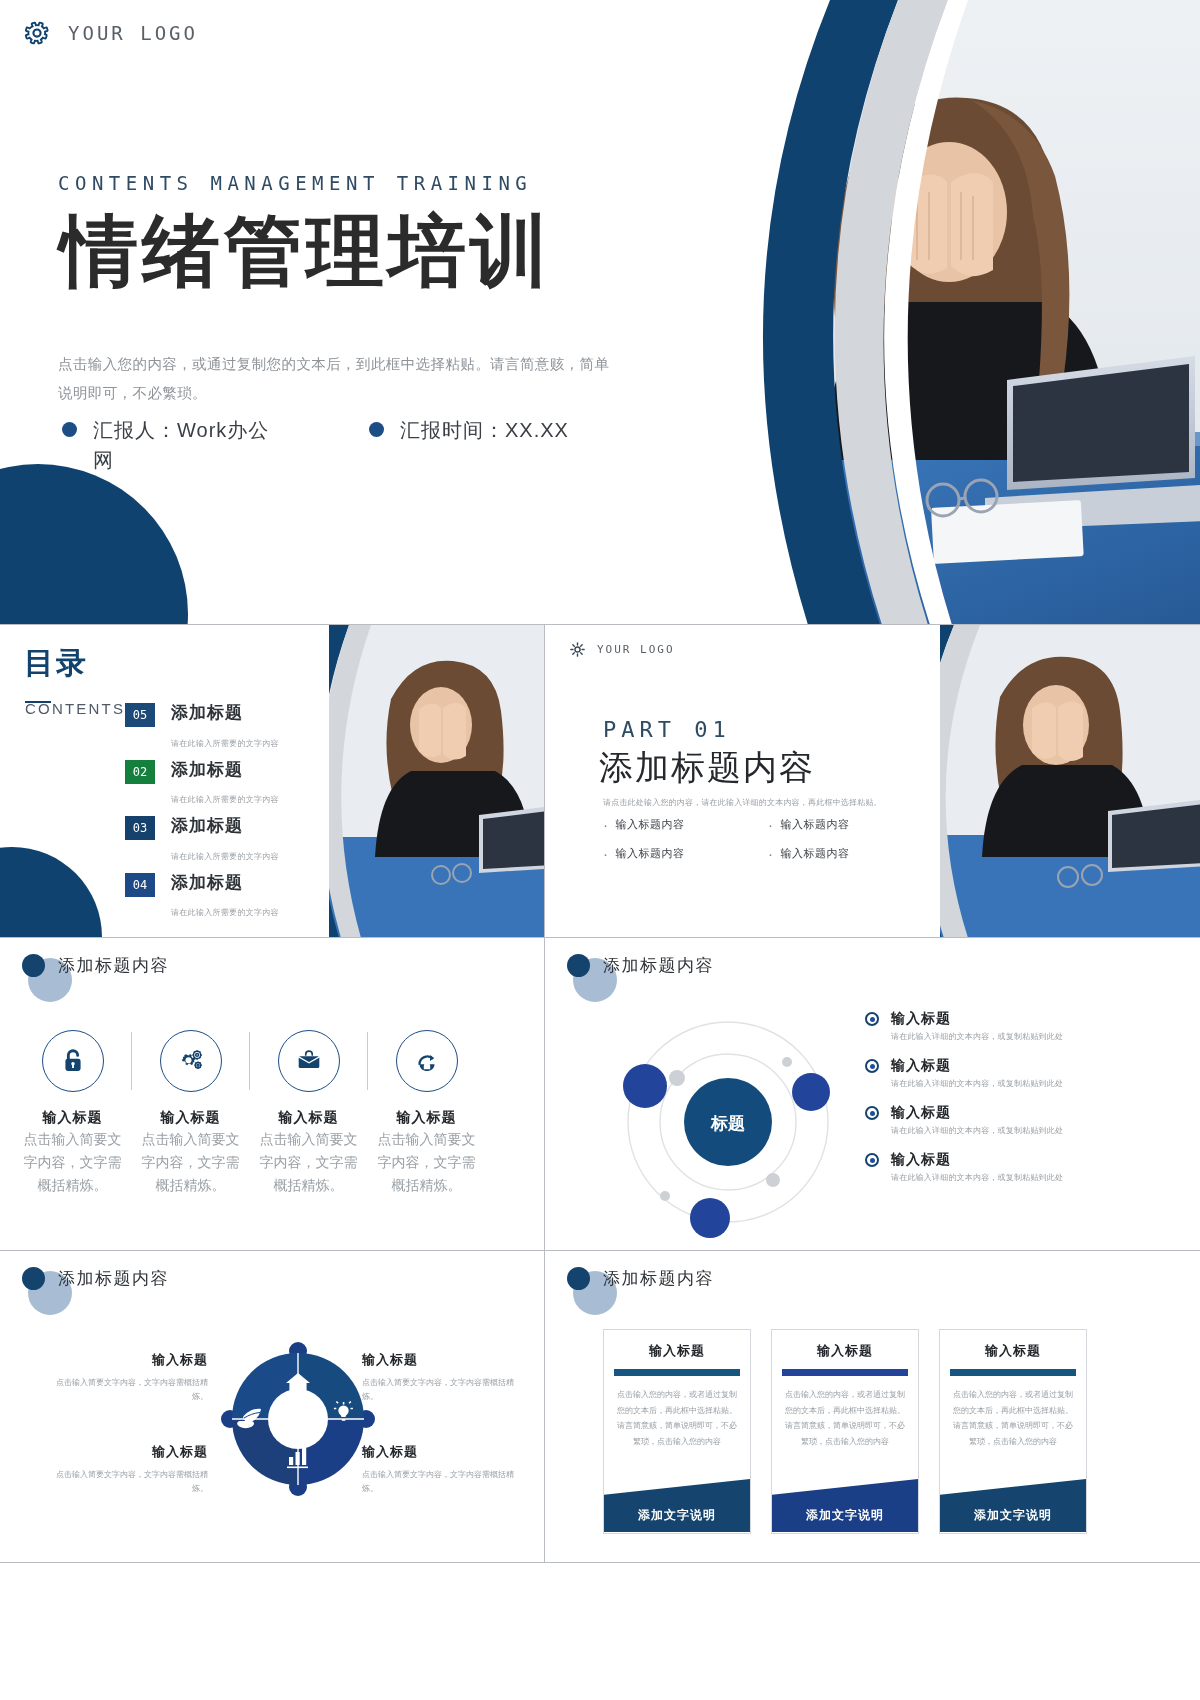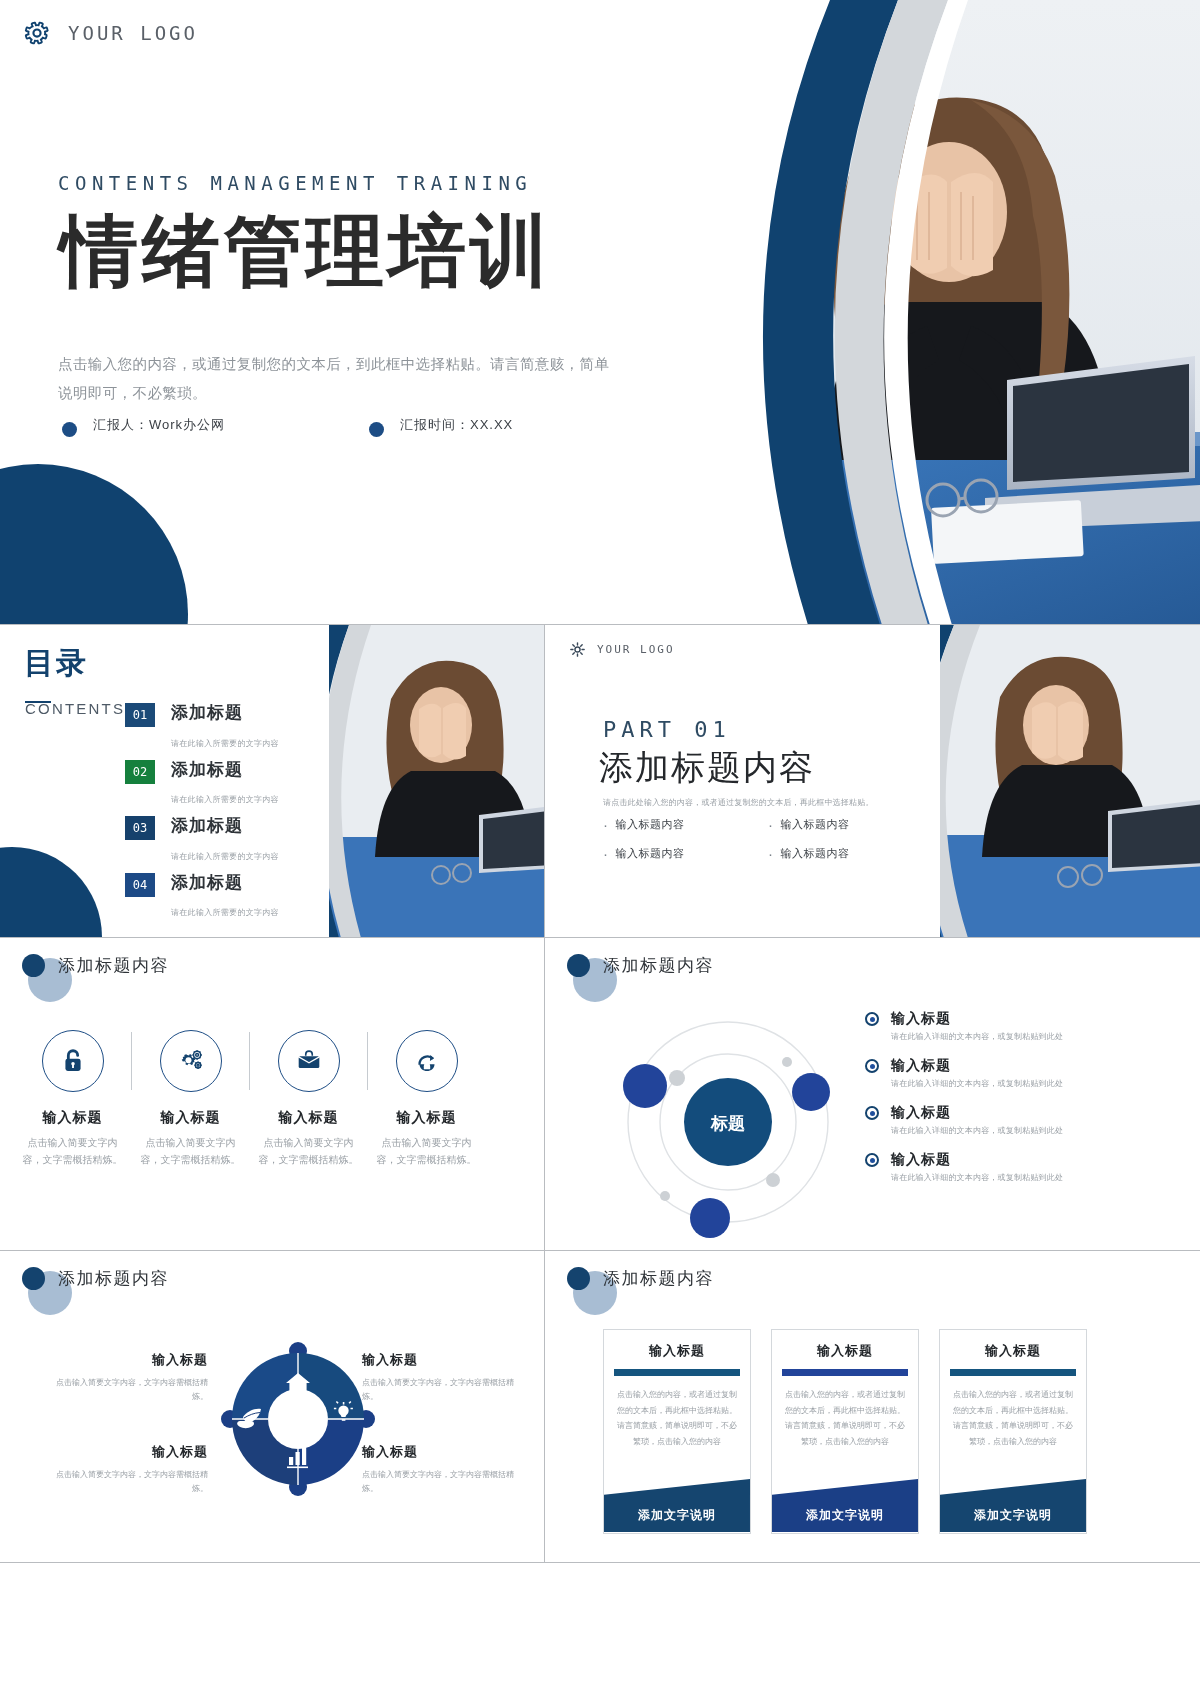--- a/index.html
+++ b/index.html
@@ -31,21 +31,21 @@
     font-size: 78px; font-weight: 700; color: #2b2b2b;
     letter-spacing: 4px; line-height: 1.18;
   }
   .hero .lede {
     position: absolute; left: 58px; top: 350px; width: 560px;
     font-size: 14.5px; line-height: 2.0; color: #8d9399; letter-spacing: .4px;
   }
   .hero .meta { position: absolute; left: 62px; top: 415px; display: flex; gap: 92px; }
   .meta-item { display: flex; align-items: flex-start; gap: 16px; width: 215px; }
   .meta-dot { width: 15px; height: 15px; border-radius: 50%; background: #1d4d85; margin-top: 7px; flex: 0 0 auto; }
-  .meta-text { font-size: 13px; color: #3a3f45; line-height: 1.5; letter-spacing: 1px; }
+  .meta-text { font-size: 20px; color: #3a3f45; line-height: 1.5; letter-spacing: 1px; }
 
   
   .hero-photo { position: absolute; right: 0; top: 0; width: 545px; height: 625px; overflow: hidden; }
   .hero-photo .photo { position: absolute; inset: 0; }
   .swoosh-wrap { position: absolute; right: 0; top: 0; width: 620px; height: 625px; pointer-events: none; }
 
   .hero-corner {
     position: absolute; left: -112px; bottom: -140px;
     width: 300px; height: 300px; border-radius: 50%; background: #10426f;
   }
@@ -90,21 +90,21 @@
 
   
   .icons { left: 0; top: 938px; width: 545px; height: 313px; border-bottom: 1px solid #b9bcc0; border-right: 1px solid #b9bcc0; }
   .icon-grid { position: absolute; left: 14px; top: 92px; width: 517px; display: flex; align-items: flex-start; }
   .icon-col { width: 117px; display: flex; flex-direction: column; align-items: center; }
   .icon-ring {
     width: 62px; height: 62px; border-radius: 50%; border: 1.4px solid #1d4d85;
     display: flex; align-items: center; justify-content: center;
   }
   .icon-h { margin-top: 17px; font-size: 14px; font-weight: 700; color: #23272b; letter-spacing: 1px; }
-  .icon-p { margin-top: 8px; font-size: 10px; line-height: 1.65; color: #9aa0a6; text-align: center; width: 105px; }
+  .icon-p { margin-top: 1px; font-size: 14px; line-height: 1.65; color: #9aa0a6; text-align: center; width: 105px; }
   .icon-div { width: 1px; height: 58px; background: #c6cbd0; margin-top: 2px; }
 
   
   .orbit { left: 545px; top: 938px; width: 655px; height: 313px; border-bottom: 1px solid #b9bcc0; }
   .orbit-art { position: absolute; left: 28px; top: 72px; width: 310px; height: 230px; }
   .orbit-list { position: absolute; left: 320px; top: 72px; width: 305px; }
   .ol-row { margin-bottom: 15px; }
   .ol-head { display: flex; align-items: center; gap: 12px; }
   .ol-radio { width: 14px; height: 14px; border-radius: 50%; border: 2px solid #14436e; position: relative; flex: 0 0 auto; }
   .ol-radio::after { content: ""; position: absolute; left: 2.5px; top: 2.5px; width: 5px; height: 5px; border-radius: 50%; background: #1f4f9c; }
@@ -262,21 +262,21 @@
       </svg>
     </div>
     <div class="toc-corner"></div>
 
     <div class="toc-title">目录</div>
     <div class="toc-sub">CONTENTS</div>
     <div class="toc-rule"></div>
 
     <div class="toc-list">
       <div class="toc-row">
-        <span class="toc-num n1">01</span>
+        <span class="toc-num n1">05</span>
         <span>
           <span class="toc-h">添加标题</span>
           <span class="toc-p" style="display:block">请在此输入所需要的文字内容</span>
         </span>
       </div>
       <div class="toc-row">
         <span class="toc-num n2">02</span>
         <span>
           <span class="toc-h">添加标题</span>
           <span class="toc-p" style="display:block">请在此输入所需要的文字内容</span>
@@ -326,21 +326,21 @@
     <div class="logo-row">
       <svg width="17" height="17" viewBox="0 0 24 24">
         <circle cx="12" cy="12" r="3.6" fill="none" stroke="#3b4a5a" stroke-width="2"></circle>
         <path d="M12 2.6v3M12 18.4v3M21.4 12h-3M5.6 12h-3M18.6 5.4l-2.1 2.1M7.5 16.5l-2.1 2.1M18.6 18.6l-2.1-2.1M7.5 7.5L5.4 5.4" stroke="#3b4a5a" stroke-width="2" stroke-linecap="round"></path>
       </svg>
       <span class="logo-text">YOUR LOGO</span>
     </div>
 
     <div class="part-label">PART 01</div>
     <div class="part-title">添加标题内容</div>
-    <div class="part-lede">请点击此处输入您的内容，或者通过复制您的文本后，再此框中选择粘贴。</div>
+    <div class="part-lede">请点击此处输入您的内容，请在此输入详细的文本内容，再此框中选择粘贴。</div>
     <div class="part-bullets">
       <span class="pb">输入标题内容</span>
       <span class="pb">输入标题内容</span>
       <span class="pb">输入标题内容</span>
       <span class="pb">输入标题内容</span>
     </div>
   </section>
 
   <section class="slide icons">
     <div class="sec-head">

